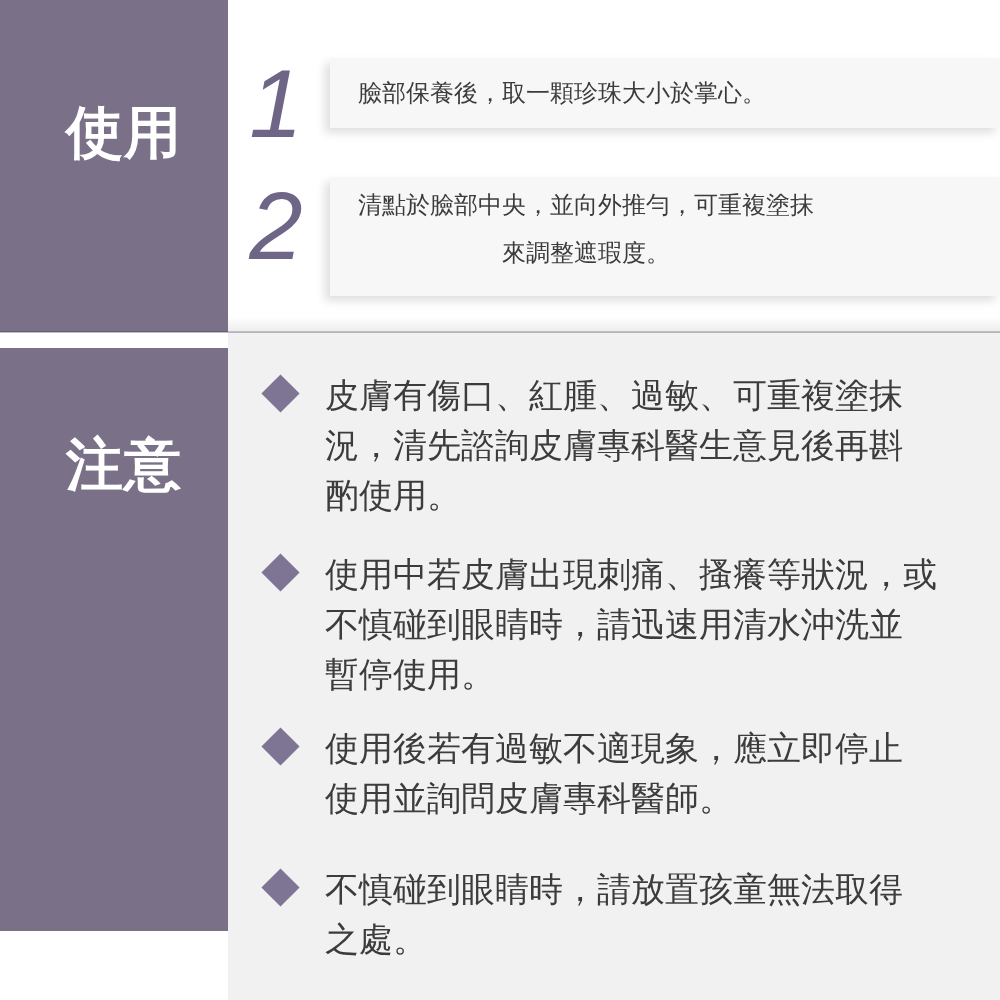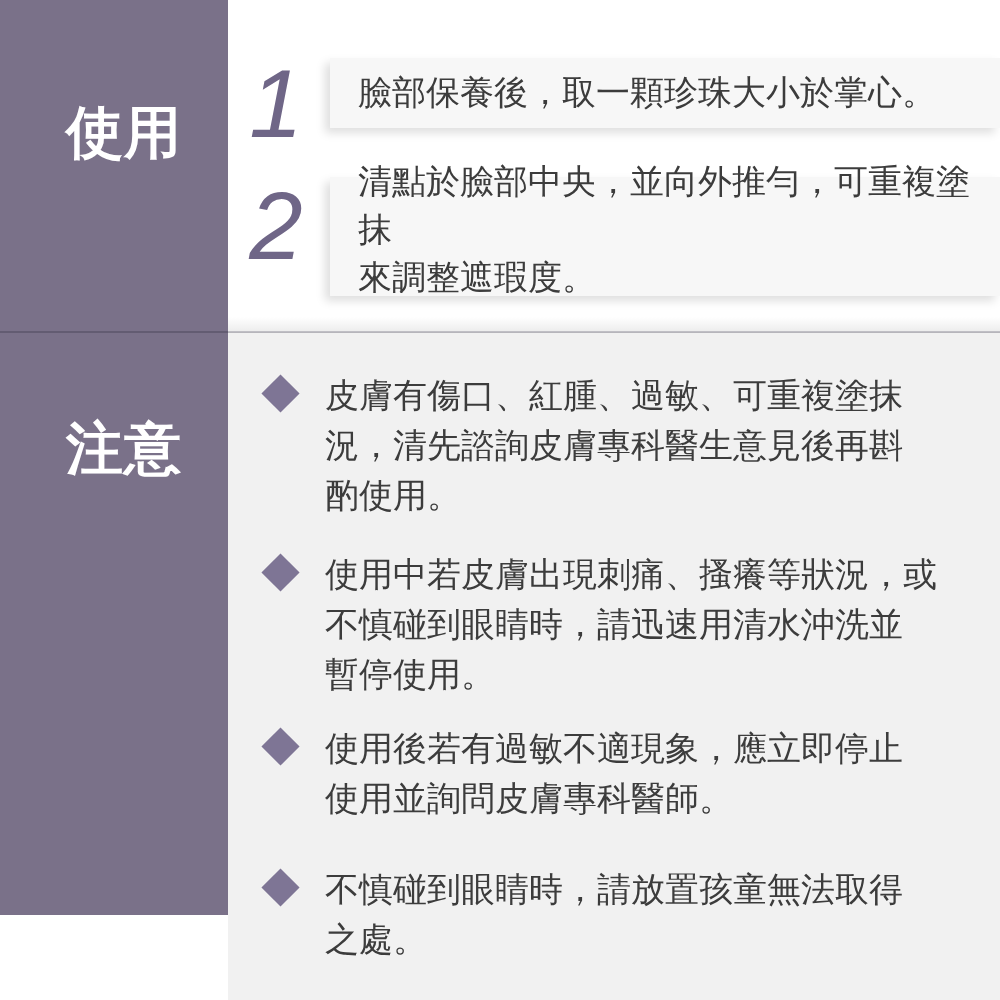--- a/index.html
+++ b/index.html
@@ -6,21 +6,21 @@
   body{
     width:1000px;height:1000px;position:relative;overflow:hidden;
     background:#ffffff;
     font-family:"Liberation Sans","DejaVu Sans",sans-serif;
   }
   .canvas{position:absolute;inset:0;width:1000px;height:1000px;border-radius:13px;}
 
   
   .sidebar{position:absolute;left:0;width:228px;background:#7a7189;}
   .sidebar-top{top:0;height:332px;}
-  .sidebar-bottom{top:332px;height:583px;}
+  .sidebar-bottom{top:348px;height:583px;}
   .sidebar-title{
     position:absolute;left:66px;
     color:#ffffff;font-weight:700;font-size:57px;line-height:67px;
     letter-spacing:1px;white-space:nowrap;
   }
   .sidebar-title .t-line{display:block;}
   .usage-title{top:52px;}
   .notice-title{top:36px;}
 
   
@@ -44,24 +44,24 @@
     font-size:96px;line-height:1;font-style:italic;
     color:#6f6687;font-family:"Liberation Sans","DejaVu Sans",sans-serif;
   }
   .step1-number{top:56px;}
   .step2-number{top:178px;}
 
   .step-box{
     position:absolute;left:330px;width:670px;background:#f7f7f7;
     box-shadow:-5px 5px 9px rgba(0,0,0,0.13);
     box-sizing:border-box;display:flex;align-items:center;
-    color:#3c3c3c;font-size:34px;
+    color:#3c3c3c;font-size:24px;
   }
   .step1-box{top:58px;height:70px;padding:0 10px 0 28px;}
-  .step2-box{top:177px;height:119px;padding:0 6px 16px 28px;line-height:48px;}
+  .step2-box{top:177px;height:119px;padding:0 6px 16px 28px;line-height:48px;text-align:center;}
   .step-text{white-space:pre-line;}
 
   
   .notice-item{position:absolute;left:262px;width:724px;}
   .notice-item-1{top:370px;}
   .notice-item-2{top:549px;}
   .notice-item-3{top:723px;}
   .notice-item-4{top:864px;}
   .diamond{
     position:absolute;left:5px;top:10px;width:27px;height:27px;

